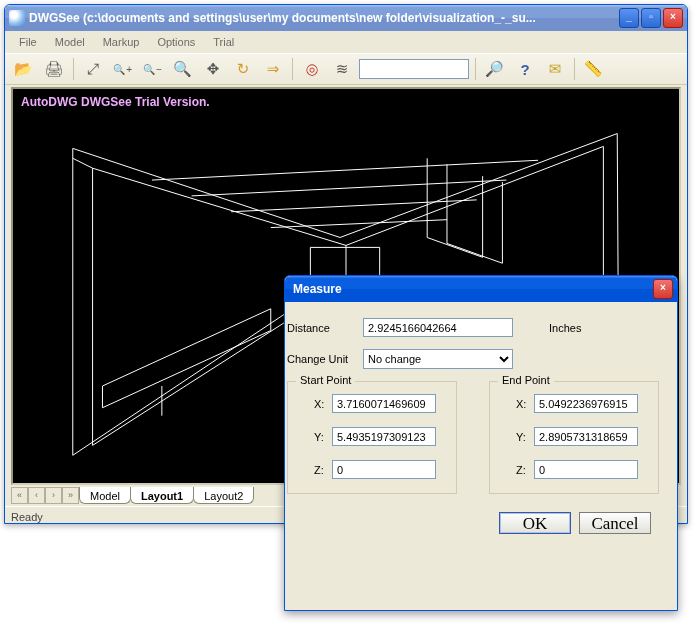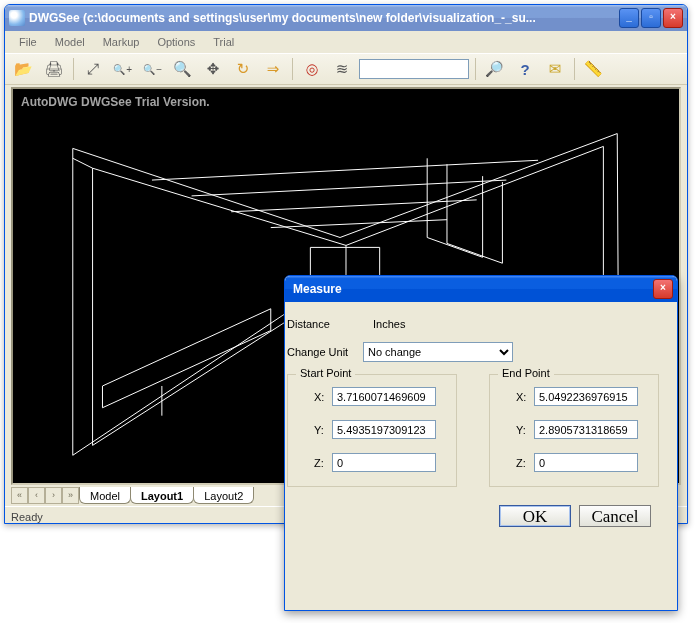--- a/index.html
+++ b/index.html
@@ -80,21 +80,21 @@
     background:#fff; padding:0 4px; font-size:11px;
   }
   .viewport {
     margin: 2px 6px 2px 6px;
     border: 2px solid #d0cbb4;
     border-top-color:#9a957e; border-left-color:#9a957e;
     background: #000; height: 398px; position: relative; overflow:hidden;
   }
   .watermark {
     position: absolute; left: 8px; top: 6px;
-    color: #a3a3a3; font-weight: bold; font-size: 12px;
+    color: #f0abfc; font-weight: bold; font-size: 12px;
   }
   .tabs { height: 19px; display:flex; margin: 0 6px; background:#ece9d8; }
   .tab-arrows { display:flex; }
   .tab-arrow { width:17px; height:17px; border:1px solid #b5af97; background:#ece9d8;
     font-size:9px; text-align:center; line-height:14px; cursor:pointer; color:#6f6b57;}
   .tab {
     height: 17px; padding: 1px 10px 0 10px;
     border: 1px solid #8e8972; border-top: none;
     background: #fff; margin-right:-1px; font-size:11px;
     border-radius: 0 0 6px 6px; cursor:pointer;
@@ -113,21 +113,21 @@
     box-shadow: 0 3px 10px rgba(0,0,0,0.4);
     background: #ece9d8;
     overflow: hidden;
   }
   .dialog .titlebar { height: 26px; }
   .dialog-body { padding: 16px 18px 10px 2px; }
   .dlg-row { display:flex; align-items:center; margin-bottom: 12px; }
   .dlg-label { width: 76px; }
   .dlg-input { height:19px; border:1px solid #7f9db9; background:#fff; padding:1px 4px; font-size:11px; font-family: Tahoma, sans-serif; }
   .dlg-select { height:20px; width:150px; border:1px solid #7f9db9; background:#fff; font-size:11px; font-family: Tahoma, sans-serif;}
-  .dlg-unit { margin-left: 10px; }
+  .dlg-unit { margin-left: 36px; }
   .groupbox {
     border: 1px solid #d0cbb4; border-radius:0;
     padding: 12px 10px 10px 10px; position: relative; width: 170px;
   }
   .groupbox-title {
     position: absolute; top: -8px; left: 8px; background: #ece9d8; padding: 0 4px;
   }
   .points-row { display:flex; gap: 32px; margin-top: 8px; }
   .pt-row { display:flex; align-items:center; margin-bottom: 14px; }
   .pt-label { width: 34px; padding-left: 16px;}
@@ -244,20 +244,21 @@
 <div class="dialog">
   <div class="titlebar">
     <div class="title-text" style="padding-left:4px">Measure</div>
     <div class="win-controls">
       <div class="win-btn close">×</div>
     </div>
   </div>
   <div class="dialog-body">
     <div class="dlg-row">
       <span class="dlg-label">Distance</span>
+      <input class="dlg-input" style="width: 150px;" value="2.9245166042664">
       <span class="dlg-unit">Inches</span>
     </div>
     <div class="dlg-row">
       <span class="dlg-label">Change Unit</span>
       <select class="dlg-select">
         <option>No change</option>
       </select>
     </div>
 
     <div class="points-row">

